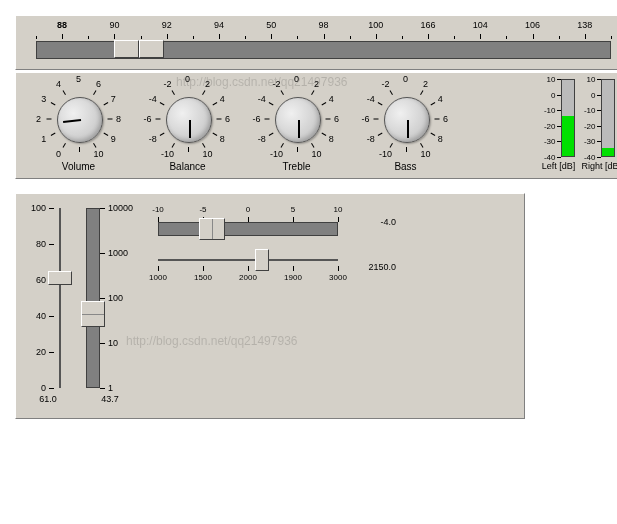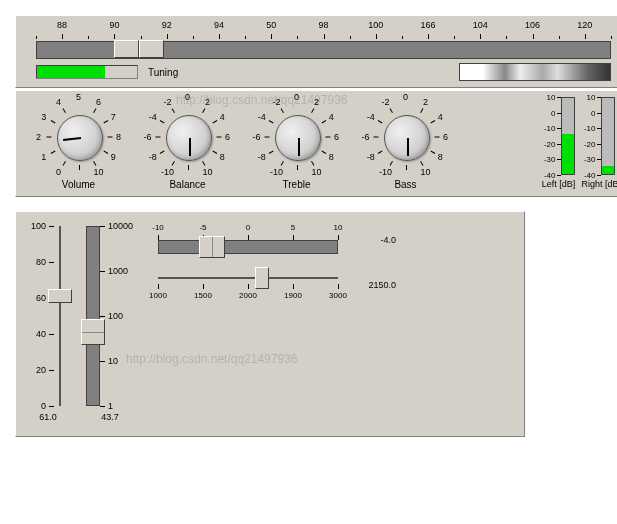--- a/index.html
+++ b/index.html
@@ -325,21 +325,21 @@
     text-align: right;
   }
 </style>
 </head>
 <body>
 
 <div class="panel">
   <div class="tuning-scale" id="tuning-scale">
       <div class="tick minor" style="left: 0%;"></div>
       <div class="tick" style="left: 4.54545%;"></div>
-      <div class="tick-label" style="left: 4.54545%;">88</div>
+      <div class="tick-label" style="left: 4.54545%; font-weight: bold;">88</div>
       <div class="tick minor" style="left: 9.09091%;"></div>
       <div class="tick" style="left: 13.6364%;"></div>
       <div class="tick-label" style="left: 13.6364%;">90</div>
       <div class="tick minor" style="left: 18.1818%;"></div>
       <div class="tick" style="left: 22.7273%;"></div>
       <div class="tick-label" style="left: 22.7273%;">92</div>
       <div class="tick minor" style="left: 27.2727%;"></div>
       <div class="tick" style="left: 31.8182%;"></div>
       <div class="tick-label" style="left: 31.8182%;">94</div>
       <div class="tick minor" style="left: 36.3636%;"></div>
@@ -355,35 +355,28 @@
       <div class="tick" style="left: 68.1818%;"></div>
       <div class="tick-label" style="left: 68.1818%;">166</div>
       <div class="tick minor" style="left: 72.7273%;"></div>
       <div class="tick" style="left: 77.2727%;"></div>
       <div class="tick-label" style="left: 77.2727%;">104</div>
       <div class="tick minor" style="left: 81.8182%;"></div>
       <div class="tick" style="left: 86.3636%;"></div>
       <div class="tick-label" style="left: 86.3636%;">106</div>
       <div class="tick minor" style="left: 90.9091%;"></div>
       <div class="tick" style="left: 95.4545%;"></div>
-      <div class="tick-label" style="left: 95.4545%;">120</div>
+      <div class="tick-label" style="left: 95.4545%;">138</div>
       <div class="tick minor" style="left: 100%;"></div>
     </div>
   <div class="tuning-slider">
     <div class="double-thumb" id="tuning-thumb" style="left: calc(17.7273% - 25px);">
       <div class="thumb-half"></div>
       <div class="thumb-half"></div>
     </div>
-  </div>
-  <div class="tuning-bottom">
-    <div class="progress-bar">
-      <div class="progress-fill" id="tuning-fill" style="width: 68%;"></div>
-    </div>
-    <span class="tuning-label">Tuning</span>
-    <div class="gradient-bar"></div>
   </div>
 </div>
 
 <div class="panel knobs-panel">
   <div class="watermark" style="left:160px;top:2px;">http://blog.csdn.net/qq21497936</div>
   <div id="knobs-container" style="display:flex;gap:4px;">
       <div class="knob-group">
         <div class="knob-wrap">
           <div class="knob">
             <div class="knob-pointer" style="transform: rotate(84deg);"></div>

